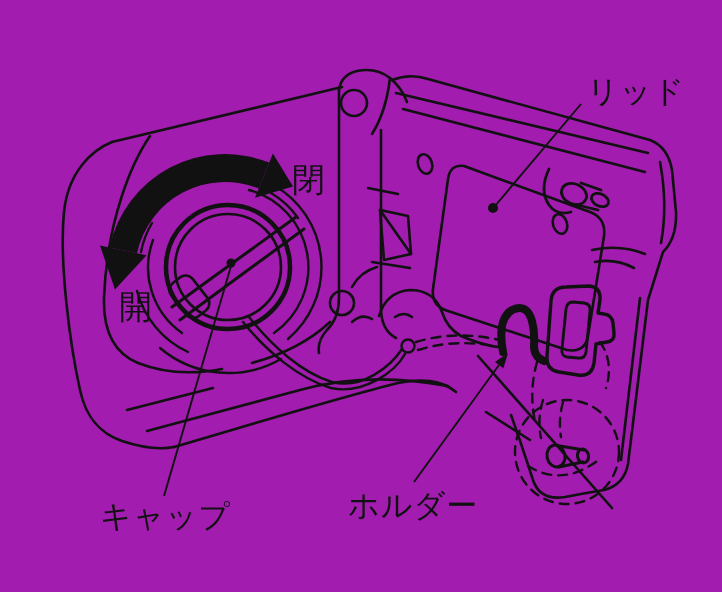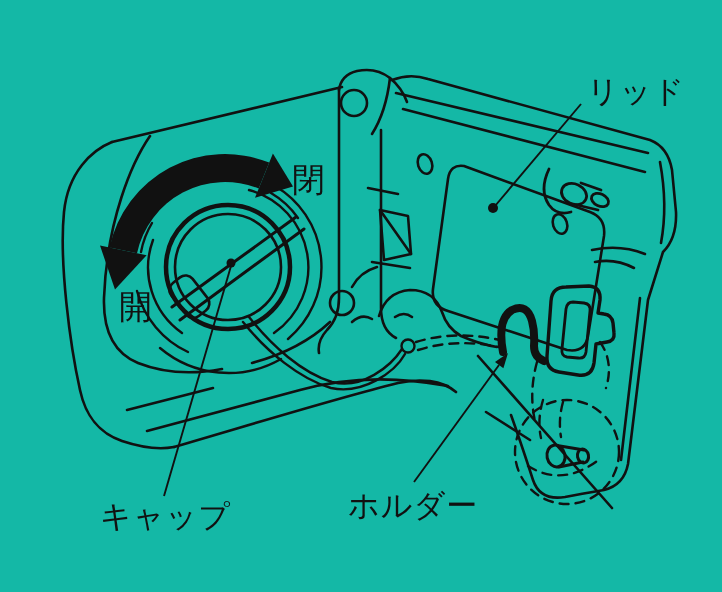--- a/index.html
+++ b/index.html
@@ -8,21 +8,21 @@
     background: #ffffff;
     width: 722px;
     height: 592px;
     overflow: hidden;
     font-family: "Liberation Sans", "DejaVu Sans", sans-serif;
   }
   .stage {
     position: relative;
     width: 722px;
     height: 592px;
-    background: #14b8a6;
+    background: #a21caf;
   }
   svg { display: block; }
   text {
     font-family: "Liberation Sans", "DejaVu Sans", sans-serif;
     fill: #111111;
   }
   .lbl { font-size: 31px; letter-spacing: 1px; }
   .lbl-kanji { font-size: 33px; }
 </style>
 </head>

